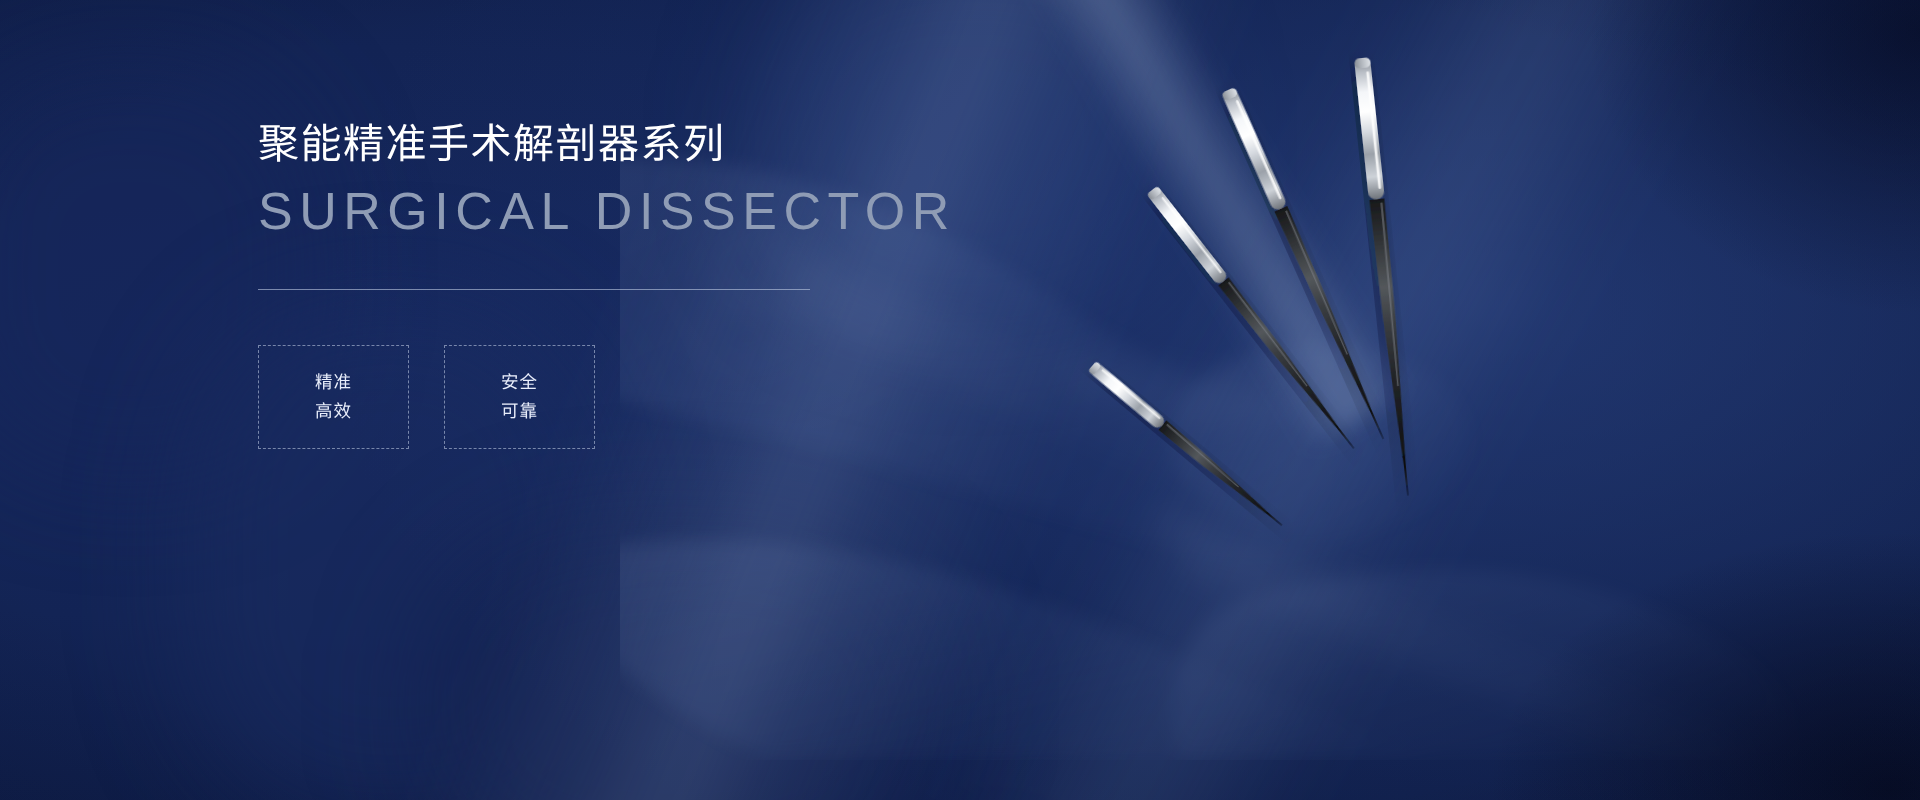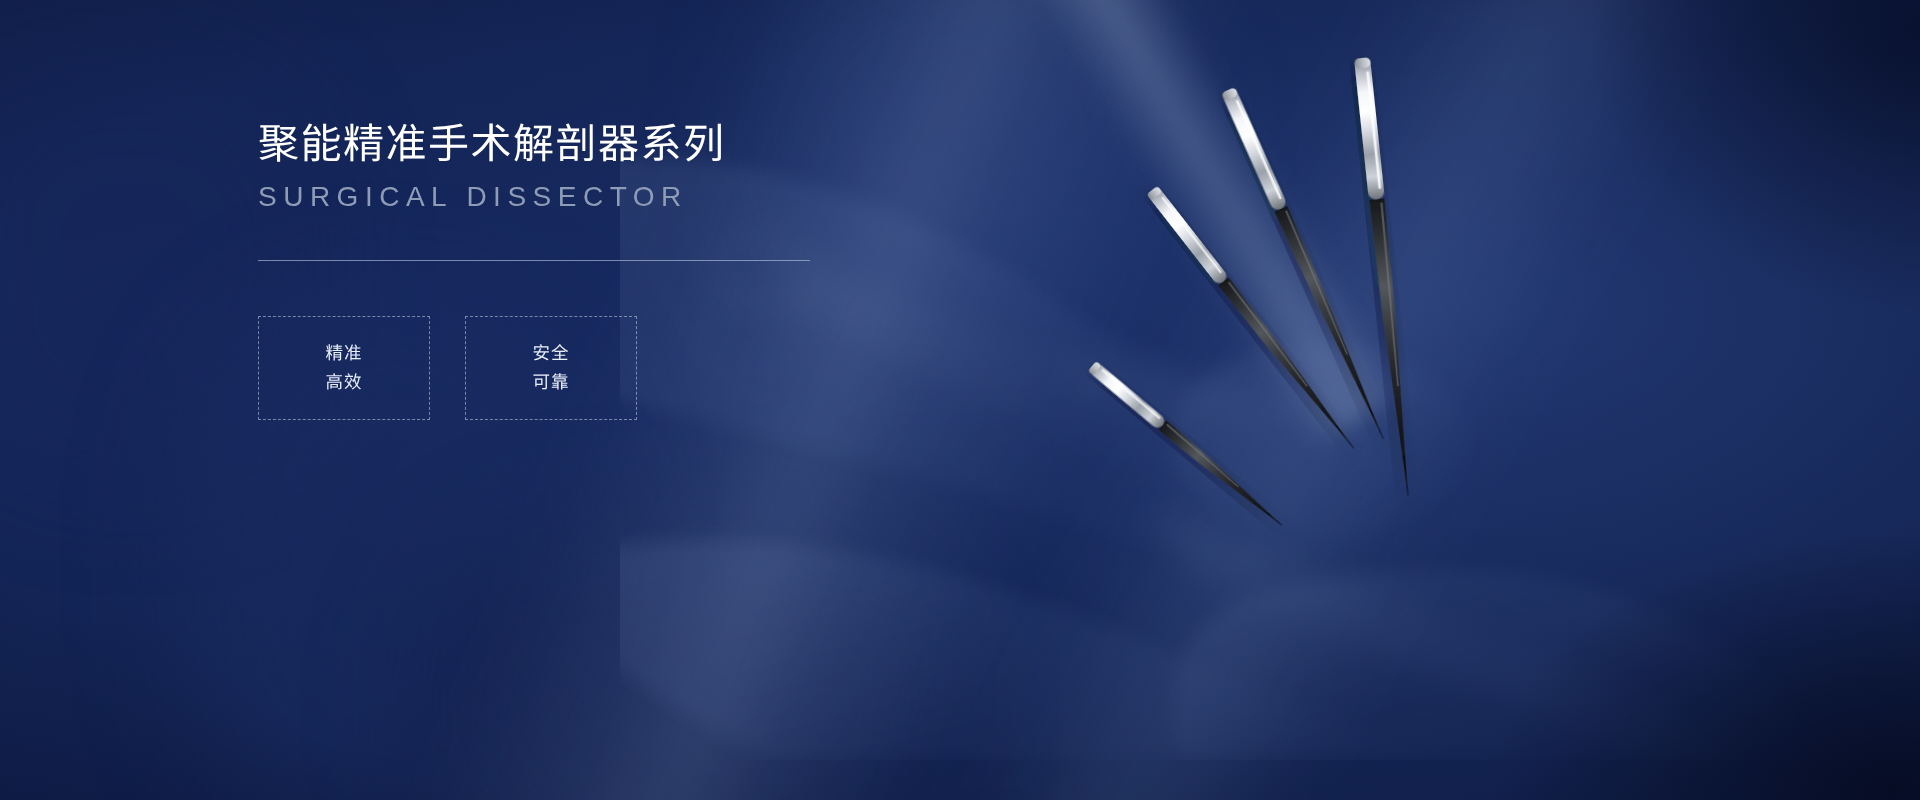--- a/index.html
+++ b/index.html
@@ -135,21 +135,21 @@
   .title-cn {
     font-size: 41px;
     line-height: 1.18;
     color: #ffffff;
     letter-spacing: 1.5px;
     font-weight: 400;
     margin: 0;
     white-space: nowrap;
   }
   .title-en {
-    font-size: 28px;
+    font-size: 52px;
     line-height: 1.22;
     color: #8f9cb5;
     letter-spacing: 6.5px;
     font-weight: 300;
     margin: 12px 0 0 0;
     white-space: nowrap;
   }
   .divider {
     width: 552px;
     height: 1px;
@@ -165,21 +165,21 @@
     white-space: nowrap;
   }
 
   
   .features {
     display: flex;
     gap: 35px;
     margin-top: 55px;
   }
   .feature-box {
-    width: 172px;
+    width: 151px;
     height: 104px;
     display: flex;
     flex-direction: column;
     align-items: center;
     justify-content: center;
     box-sizing: border-box;
     border: 1px dashed rgba(200,212,234,0.55);
     color: #e9eefb;
     font-size: 17.5px;
     line-height: 1.62;

